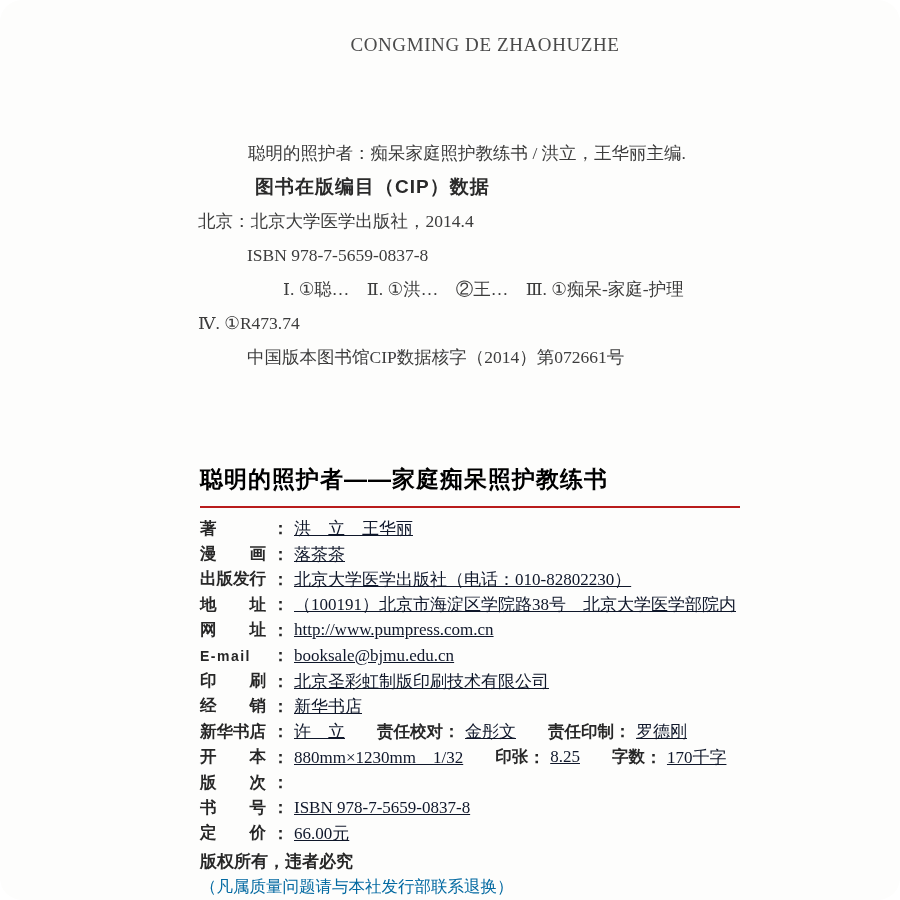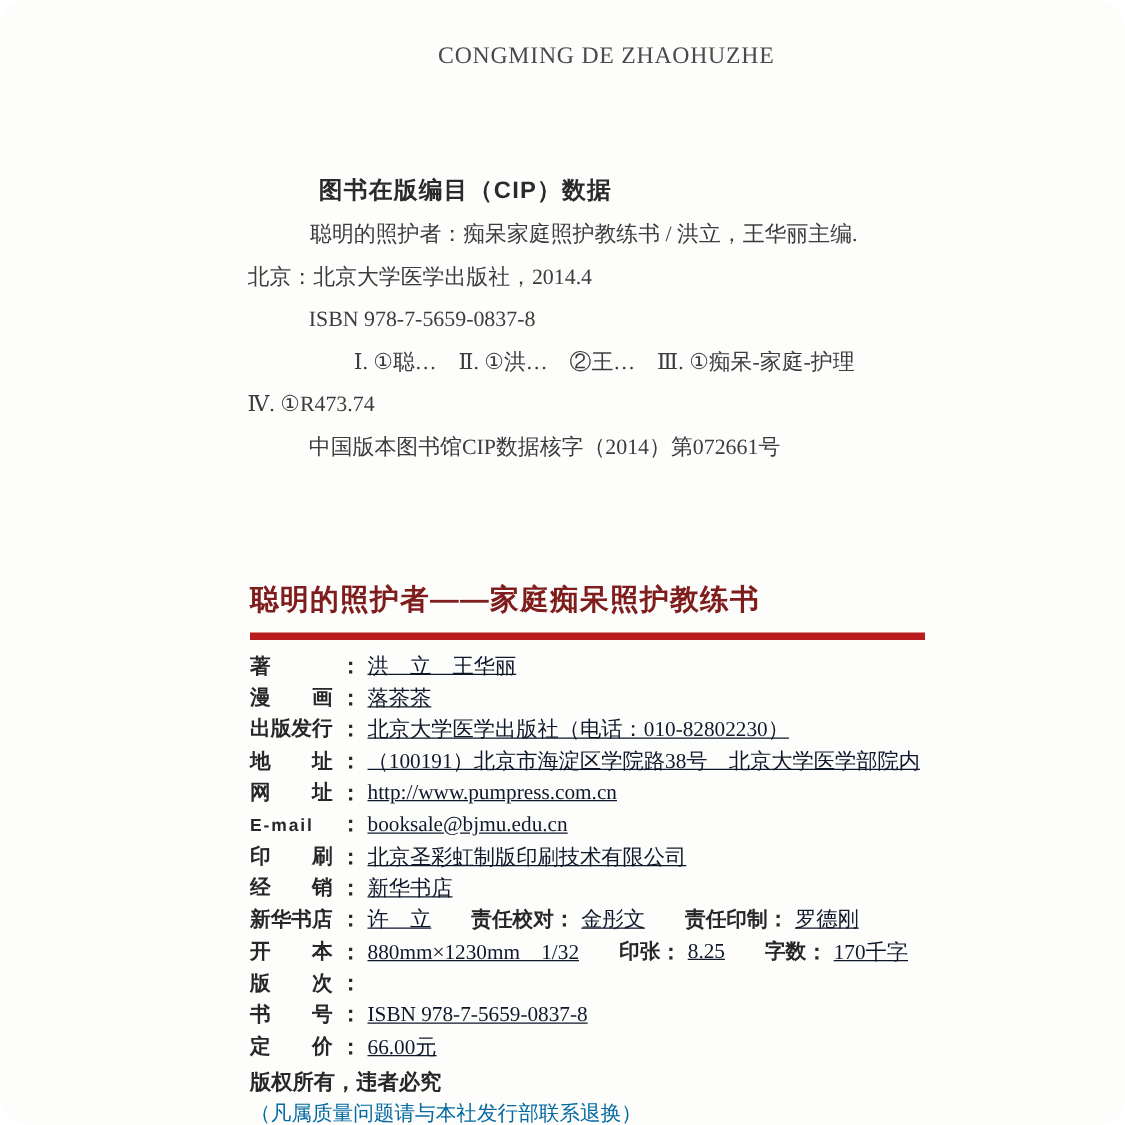--- a/index.html
+++ b/index.html
@@ -23,22 +23,22 @@
   .cip{position:absolute;top:138px;left:198px;font-size:17.5px;color:#3c3c3c;}
   .cip-line{height:34px;line-height:30px;white-space:pre;}
   .cip-line.b{
     font-family:"Liberation Sans","DejaVu Sans",sans-serif;
     font-weight:700;font-size:19px;color:#2a2a2a;letter-spacing:1px;
   }
   
   .colophon{position:absolute;top:464px;left:200px;width:540px;}
   .book-title{
     font-family:"Liberation Sans","DejaVu Sans",sans-serif;
-    font-weight:700;font-size:23px;color:#7f1d1d;letter-spacing:1px;
-    padding-bottom:11px;border-bottom:6px solid #b91c1c;margin-bottom:8px;
+    font-weight:700;font-size:23px;color:#000000;letter-spacing:1px;
+    padding-bottom:11px;border-bottom:2px solid #b91c1c;margin-bottom:8px;
     white-space:pre;
   }
   .row{height:25.4px;display:flex;align-items:center;font-size:17px;}
   .lbl{
     font-family:"Liberation Sans","DejaVu Sans",sans-serif;
     font-weight:700;color:#272727;width:72px;display:inline-block;
     white-space:pre;flex:0 0 auto;font-size:16.5px;
   }
   .lbl.extra{width:auto;margin-left:32px;}
   .lbl.lat{letter-spacing:1.5px;font-size:14px;}
@@ -57,22 +57,22 @@
 </head>
 <body>
 
 <div class="page">
 
   <div class="pinyin">
     <div>CONGMING DE ZHAOHUZHE</div>
   </div>
 
   <div class="cip" id="cip-block">
+      <div class="cip-line" style="padding-left: 50px;">聪明的照护者：痴呆家庭照护教练书 / 洪立，王华丽主编.</div>
       <div class="cip-line b" style="padding-left: 57px;">图书在版编目（CIP）数据</div>
-      <div class="cip-line" style="padding-left: 50px;">聪明的照护者：痴呆家庭照护教练书 / 洪立，王华丽主编.</div>
       <div class="cip-line" style="padding-left: 0px;">北京：北京大学医学出版社，2014.4</div>
       <div class="cip-line" style="padding-left: 49px;">ISBN 978-7-5659-0837-8</div>
       <div class="cip-line" style="padding-left: 85px;">Ⅰ. ①聪…　Ⅱ. ①洪…　②王…　Ⅲ. ①痴呆-家庭-护理</div>
       <div class="cip-line" style="padding-left: 0px;">Ⅳ. ①R473.74</div>
       <div class="cip-line" style="padding-left: 49px;">中国版本图书馆CIP数据核字（2014）第072661号</div>
     </div>
 
   <div class="colophon">
     <div class="book-title">聪明的照护者——家庭痴呆照护教练书</div>
     <div id="rows">

